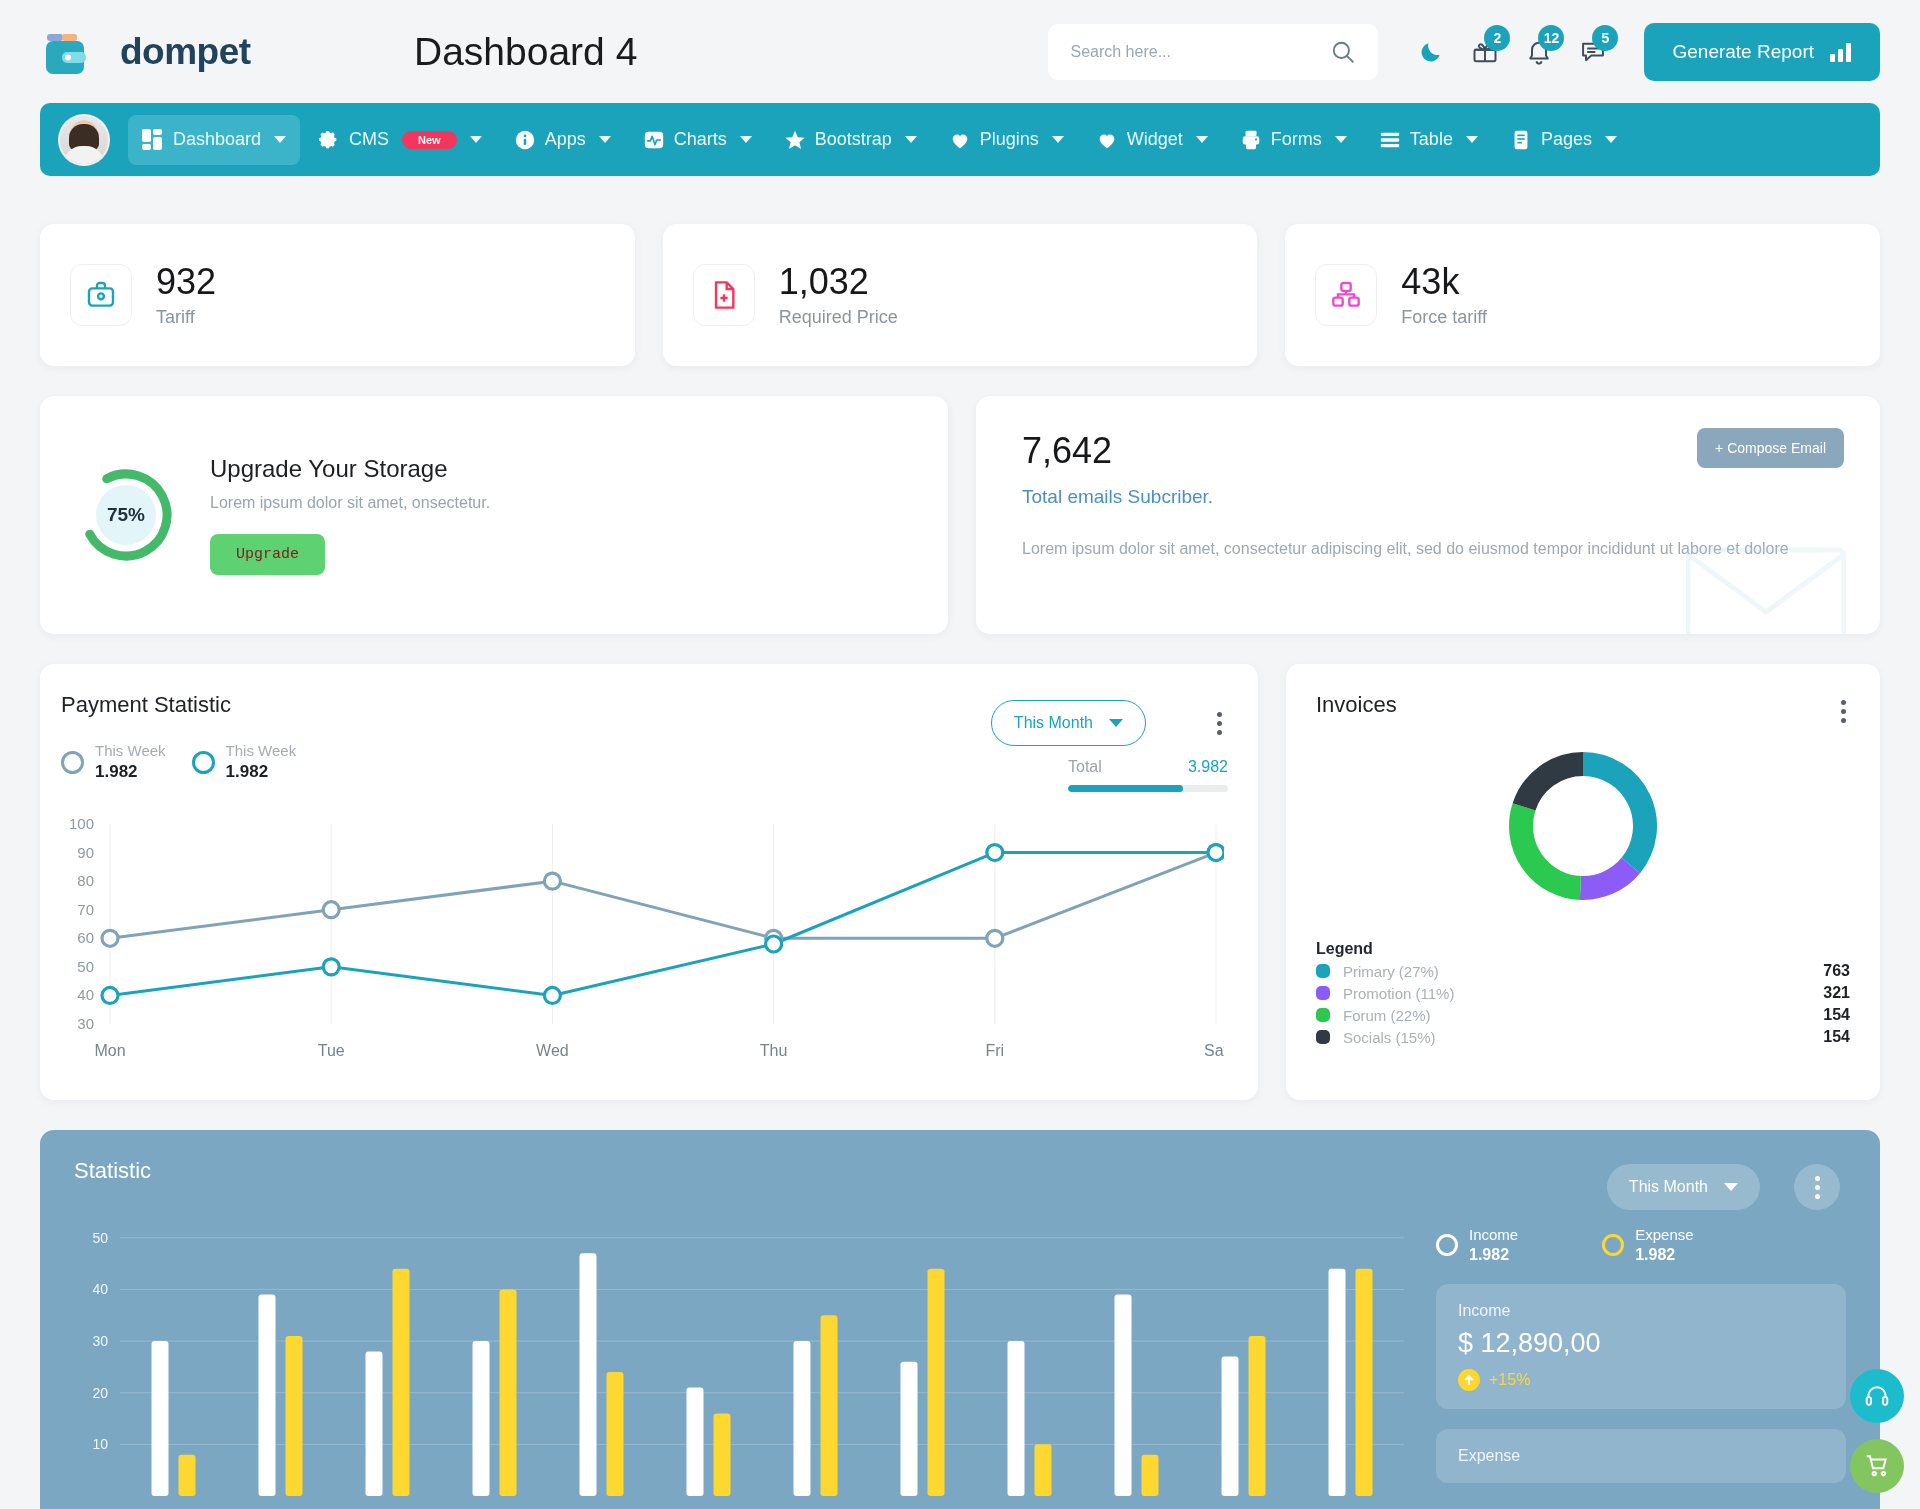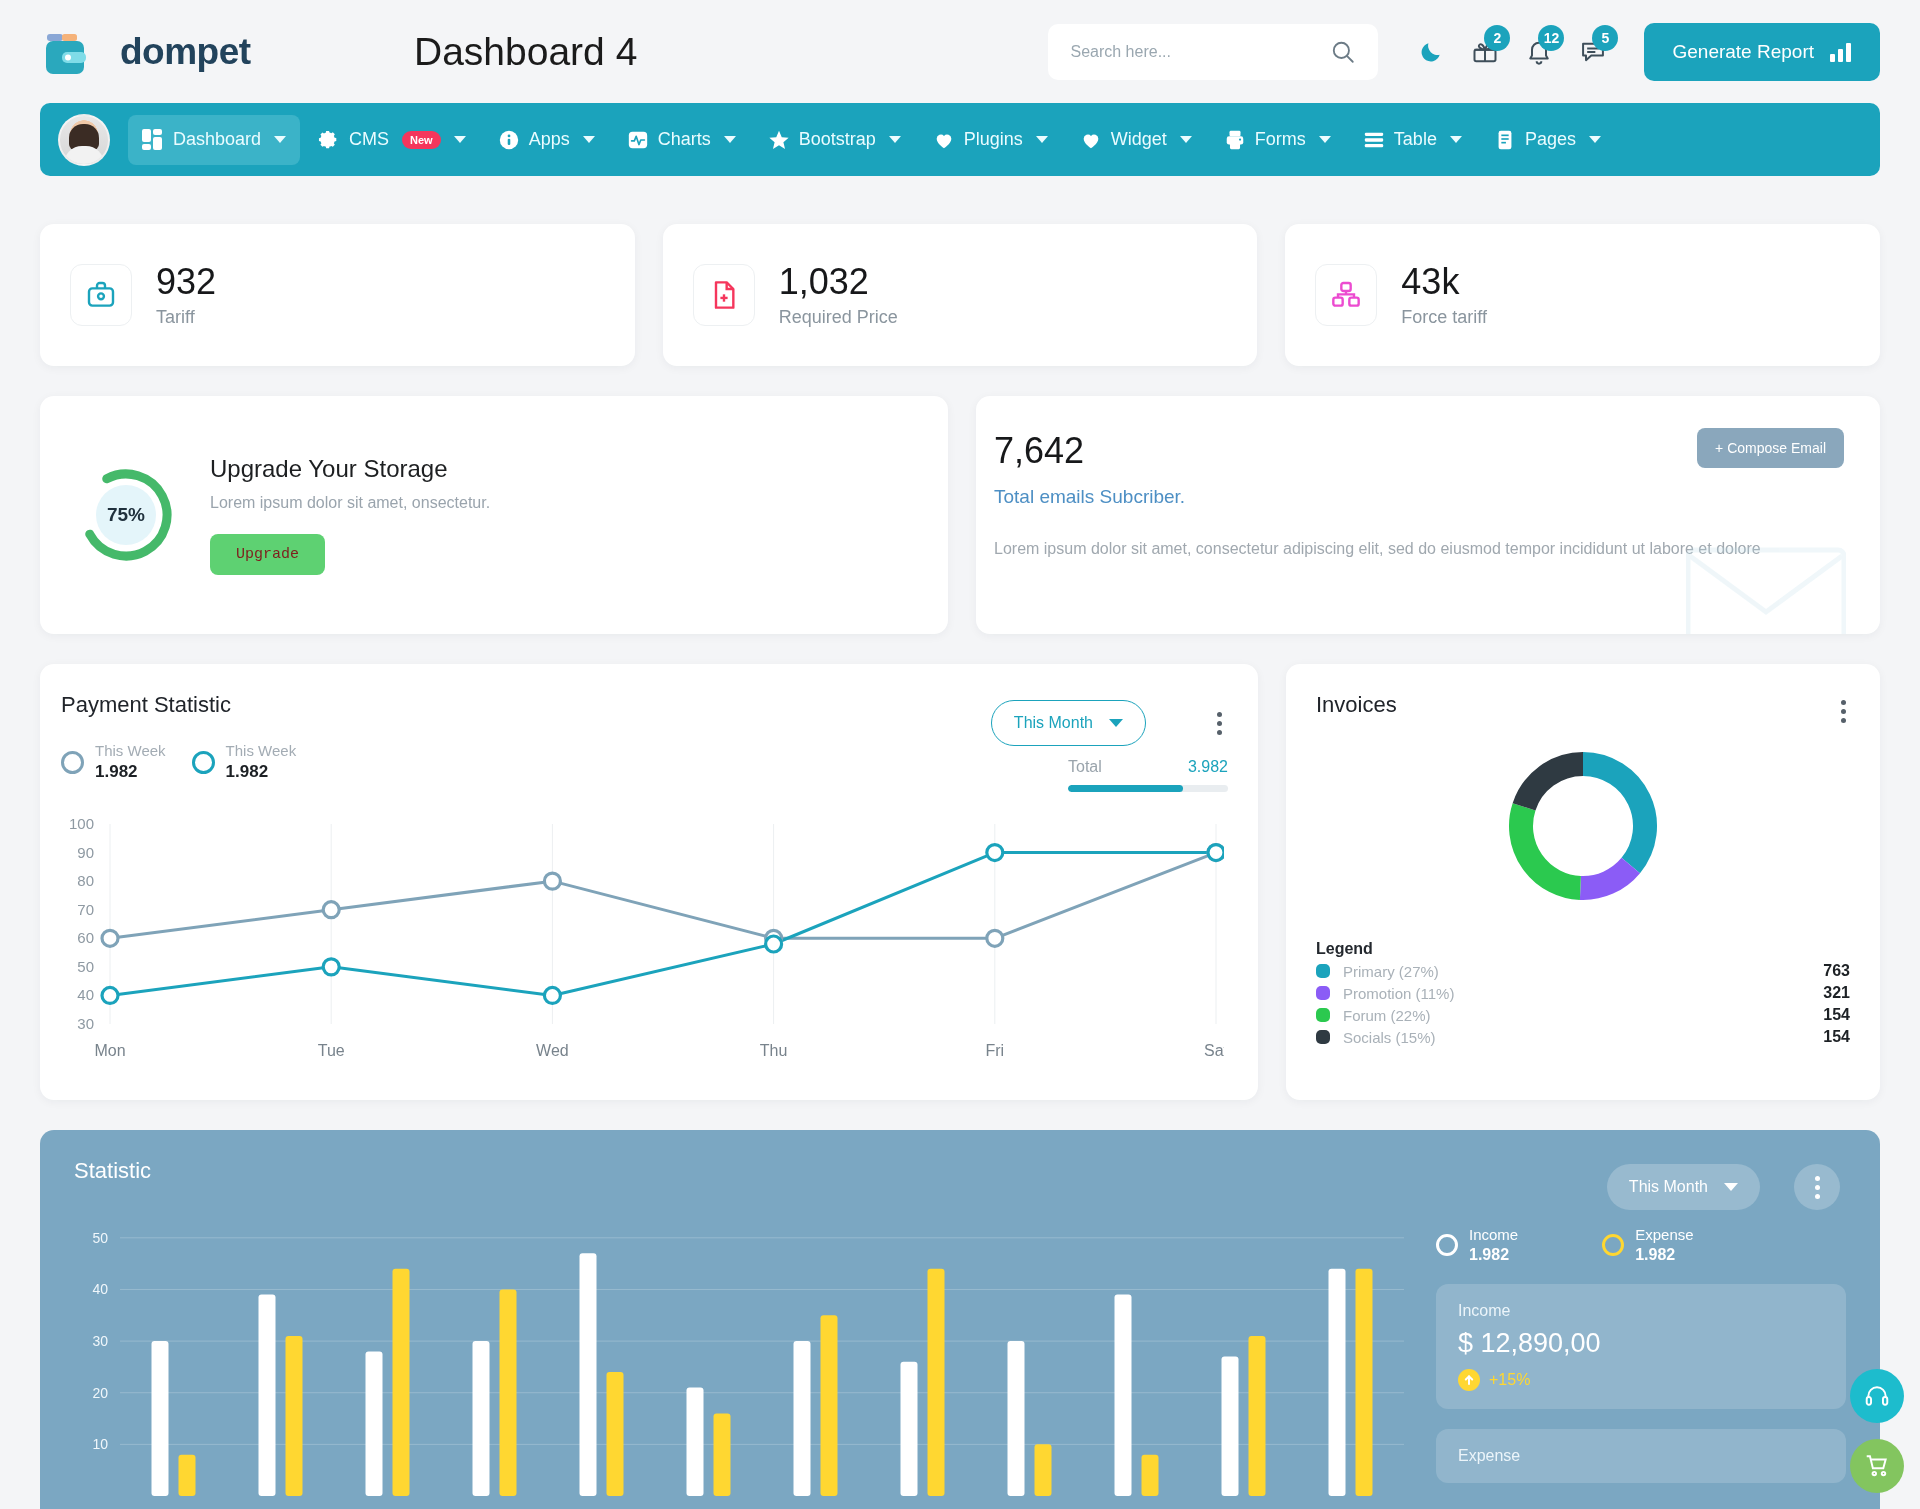--- a/index.html
+++ b/index.html
@@ -68,21 +68,21 @@
   .nav-item {
     display: flex; align-items: center; gap: 9px; height: 50px;
     padding: 0 14px; color: #eafcff; font-size: 18px; border-radius: 8px;
     cursor: pointer; white-space: nowrap;
   }
   .nav-item.active { background: #3bb3c8; }
   .caret { width: 0; height: 0; border-left: 6px solid transparent;
     border-right: 6px solid transparent; border-top: 7px solid #eafcff; margin-left: 4px; }
   .new-pill {
     background: #f5365c; color: #fff; font-size: 11px; font-weight: bold;
-    padding: 3px 8px; border-radius: 9px; margin-left: 4px;
+    padding: 3px 16px; border-radius: 9px; margin-left: 4px;
   }
 
   
   .card { background: #fff; border-radius: 14px; box-shadow: 0 2px 10px rgba(20,40,60,.05); }
 
   
   .stats-row { display: flex; gap: 28px; margin: 48px 40px 0; }
   .stat-card { flex: 1; height: 142px; display: flex; align-items: center; padding: 0 30px; gap: 24px; }
   .stat-ico {
     width: 62px; height: 62px; border-radius: 12px; border: 1px solid #edf0f2;
@@ -98,21 +98,21 @@
   .ring-pct {
     position: absolute; inset: 0; display: flex; align-items: center; justify-content: center;
     font-size: 19px; font-weight: bold; color: #20313d;
   }
   .storage-title { font-size: 24px; color: #1d1f21; }
   .storage-sub { font-size: 16px; color: #9aa4ad; margin-top: 11px; }
   .btn-upgrade {
     margin-top: 22px; background: #5ed172; color: #7f1d1d; border: 0; border-radius: 8px;
     padding: 12px 26px; font-size: 15px; cursor: pointer; font-family: Liberation Mono, monospace;
   }
-  .email-card { flex: 1; height: 238px; padding: 34px 18px; position: relative; overflow: hidden; }
+  .email-card { flex: 1; height: 238px; padding: 34px 46px; position: relative; overflow: hidden; }
   .email-num { font-size: 36px; color: #17181a; }
   .email-sub { font-size: 19px; color: #4d8fc4; margin-top: 14px; }
   .email-txt { font-size: 16px; color: #a0a8af; margin-top: 32px; }
   .compose-btn {
     position: absolute; right: 36px; top: 32px; background: #8aa7bc; color: #fff;
     border: 0; border-radius: 8px; padding: 12px 18px; font-size: 14px; cursor: pointer;
     font-family: "Liberation Sans", sans-serif;
   }
   .env-deco { position: absolute; right: 34px; bottom: -26px; opacity: .22; }
 

